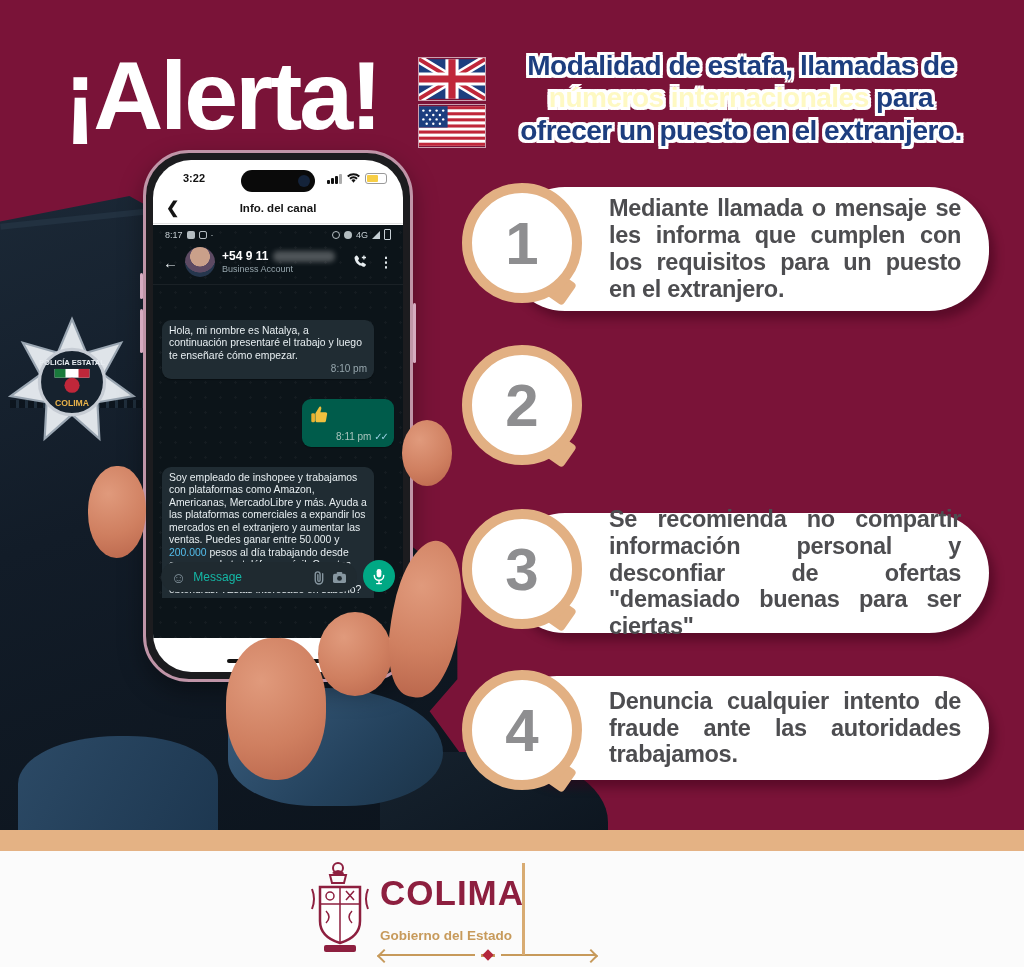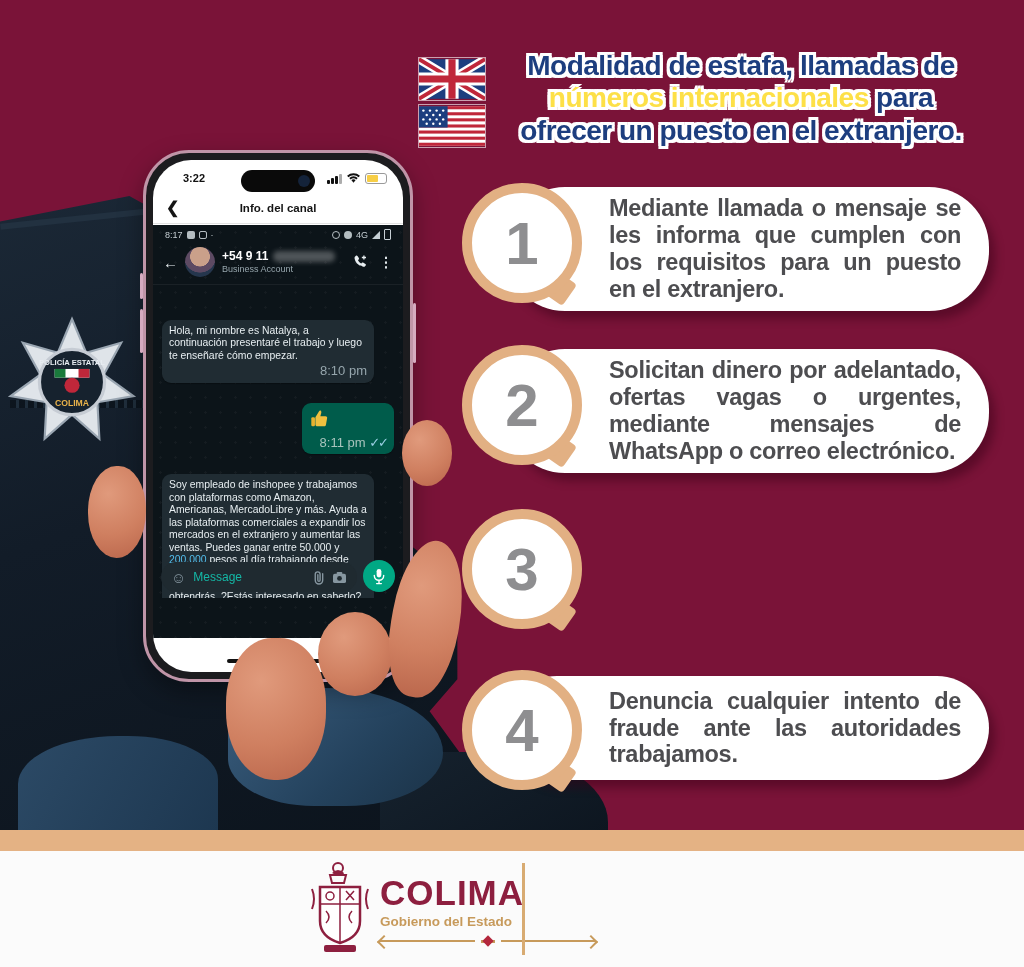--- a/index.html
+++ b/index.html
@@ -36,21 +36,21 @@
 
   
   .title { position:absolute; left:64px; top:40px; font-size:97px; font-weight:800;
     letter-spacing:-3px; color:#ffffff; }
   .flags { position:absolute; left:419px; top:58px; width:66px; }
   .flags svg { display:block; margin-bottom:5px; box-shadow:0 0 0 1px rgba(255,255,255,.6); }
   .headline { position:absolute; left:488px; top:50px; width:506px; text-align:center;
     font-weight:800; font-size:28px; line-height:1.16; letter-spacing:-0.5px;
     text-shadow:-3px -3px 0 #fff,3px -3px 0 #fff,-3px 3px 0 #fff,3px 3px 0 #fff,
                 -3px 0 0 #fff,3px 0 0 #fff,0 -3px 0 #fff,0 3px 0 #fff; }
-  .hl-blue { color:#1d3e7f; } .hl-tan { color:#fde047; }
+  .hl-blue { color:#1d3e7f; } .hl-tan { color:#fef9c3; }
 
   
   .phone { position:absolute; left:143px; top:150px; width:270px; height:532px;
     background:#1c1c1f; border:3px solid #c095a8; border-radius:46px; padding:7px; z-index:4;
     box-shadow:0 10px 24px rgba(0,0,0,.35); }
   .screen { position:relative; width:100%; height:100%; background:#ffffff;
     border-radius:38px; overflow:hidden; }
   .sbtn { position:absolute; background:#d6abc0; border-radius:3px; }
 
   .ios-status { position:absolute; top:8px; left:0; right:0; height:24px; }
@@ -93,21 +93,21 @@
   .wa-sub { font-size:9px; color:#97a6ad; }
   .wa-actions { display:flex; align-items:center; gap:12px; }
   .dots { font-size:14px; color:#dfe6e9; font-weight:700; }
 
   .chat { position:absolute; top:88px; left:0; right:0; bottom:40px; padding:7px 9px;
     display:flex; flex-direction:column; gap:20px; overflow:hidden; }
   .bub { border-radius:9px; padding:5px 7px 4px; font-size:10.4px; line-height:1.2;
     max-width:212px; position:relative; box-shadow:0 1px 1px rgba(0,0,0,.3); }
   .in  { align-self:flex-start; background:#202c33; color:#e7eef1; }
   .out { align-self:flex-end;   background:#005c4b; color:#e7eef1;margin-left:40px; }
-  .t { font-size:13px; color:#96a6ad; text-align:right; margin-top:1px; }
+  .t { font-size:10px; color:#96a6ad; text-align:right; margin-top:1px; }
   .out .t { color:#a8c4bd; }
   .ticks { letter-spacing:-2px; color:#9bd0e4; }
   .linkblue { color:#53bdeb; }
   .inline-meta { font-size:7.6px; color:#a8c4bd; margin-left:6px; white-space:nowrap; }
   .rowmsg { display:flex; align-items:flex-end; }
 
   .inputbar { position:absolute; left:8px; right:46px; bottom:46px; height:30px;
     background:#1f2a30; border-radius:16px; display:flex; align-items:center;
     gap:7px; padding:0 10px; }
   .ph-msg { flex:1; color:#14b8a6; font-size:12px; }
@@ -130,21 +130,21 @@
   .num-circle { position:absolute; inset:0; border-radius:50%; background:#ffffff;
     border:10px solid #e2b083; display:flex; align-items:center; justify-content:center; }
   .num-digit { font-size:60px; font-weight:800; color:#8e8e90; }
 
   
   .gold-band { position:absolute; left:0; top:830px; width:1024px; height:21px; background:#e4b284; }
   .footer { position:absolute; left:0; top:851px; width:1024px; height:116px; background:#fbfbfb; }
   .crest { position:absolute; left:308px; top:8px; }
   .brand-block { position:absolute; left:380px; top:24px; width:230px; text-align:left; }
   .brand { font-size:35px; font-weight:800; letter-spacing:1px; color:#8d1f3f; line-height:1; }
-  .brand-sub { font-size:13.5px; font-weight:700; color:#c79a5b; margin-top:4px; }
+  .brand-sub { font-size:13.5px; font-weight:700; color:#c79a5b; margin-top:18px; }
   .ornament { margin-top:5px; display:flex; align-items:center; gap:6px; width:215px; }
   .orn-line { flex:1; height:2px; background:#c79a5b; position:relative; }
   .orn-line::before, .orn-line::after { content:""; position:absolute; top:-3px; width:8px; height:8px;
     border:2px solid #c79a5b; border-width:2px 0 0 2px; transform:rotate(-45deg); }
   .orn-line.l::before { left:-1px; } .orn-line.l::after{ display:none; }
   .orn-line.r::after { right:-1px; transform:rotate(135deg); } .orn-line.r::before{ display:none; }
   .orn-center { width:14px; height:14px; position:relative; }
   .orn-center i { position:absolute; left:3px; top:3px; width:8px; height:8px; background:#b3273c;
     transform:rotate(45deg); }
   .orn-center b { position:absolute; left:0; top:6px; width:14px; height:3px; background:#c79a5b; }
@@ -174,20 +174,21 @@
       <circle cx="60" cy="63" r="7" fill="#c0273a"></circle>
       <text x="60" y="44" text-anchor="middle" font-size="7" fill="#e8edf2" font-weight="bold">POLICÍA ESTATAL</text>
       <text x="60" y="82" text-anchor="middle" font-size="8" fill="#e8b24a" font-weight="bold">COLIMA</text>
     </g>
   </svg>
 
   <div class="skin thumb-left"></div>
   <div class="skin knuckle"></div>
   <div class="skin finger-bottom"></div>
 
+  <div class="title">¡Alerta!</div>
 
   <div class="flags">
     <svg width="66" height="42" viewBox="0 0 60 36">
       <rect width="60" height="36" fill="#1d3e7f"></rect>
       <path d="M0,0 60,36 M60,0 0,36" stroke="#fff" stroke-width="8"></path>
       <path d="M0,0 60,36 M60,0 0,36" stroke="#c0273a" stroke-width="3.5"></path>
       <path d="M30,0 V36 M0,18 H60" stroke="#fff" stroke-width="12"></path>
       <path d="M30,0 V36 M0,18 H60" stroke="#c0273a" stroke-width="6.5"></path>
     </svg>
     <svg width="66" height="42" viewBox="0 0 60 36">
@@ -352,30 +353,30 @@
   <div class="point-pill" style="top:187px; height:124px;">
     <div class="point-text">Mediante llamada o mensaje se les informa que cumplen con los requisitos para un puesto en el extranjero.</div>
   </div>
   <div class="num-bubble" style="top:183px;">
     <div class="num-tail"></div>
       <div class="num-circle">
         <span class="num-digit">1</span>
       </div>
   </div>
 
-  <div class="point-pill" style="top:349px; height:124px;">
-    <div class="point-text">Solicitan dinero por adelantado, ofertas vagas o urgentes, mediante mensajes de WhatsApp o correo electrónico.</div>
-  </div>
   <div class="num-bubble" style="top:345px;">
     <div class="num-tail"></div>
       <div class="num-circle">
         <span class="num-digit">2</span>
       </div>
   </div>
 
+  <div class="point-pill" style="top:513px; height:120px;">
+    <div class="point-text">Se recomienda no compartir información personal y desconfiar de ofertas "demasiado buenas para ser ciertas"</div>
+  </div>
   <div class="num-bubble" style="top:509px;">
     <div class="num-tail"></div>
       <div class="num-circle">
         <span class="num-digit">3</span>
       </div>
   </div>
 
   <div class="point-pill" style="top:676px; height:104px;">
     <div class="point-text">Denuncia cualquier intento de fraude ante las autoridades trabajamos.</div>
   </div>

